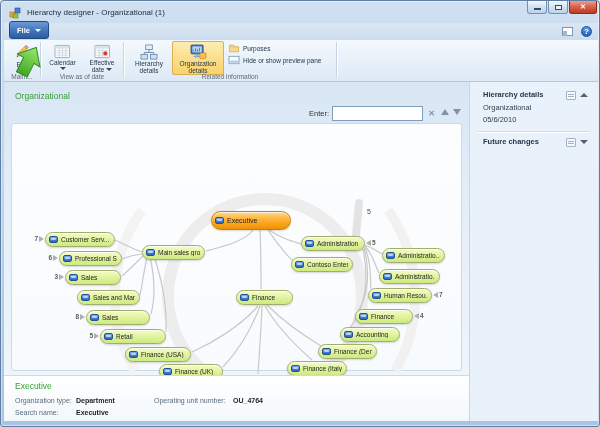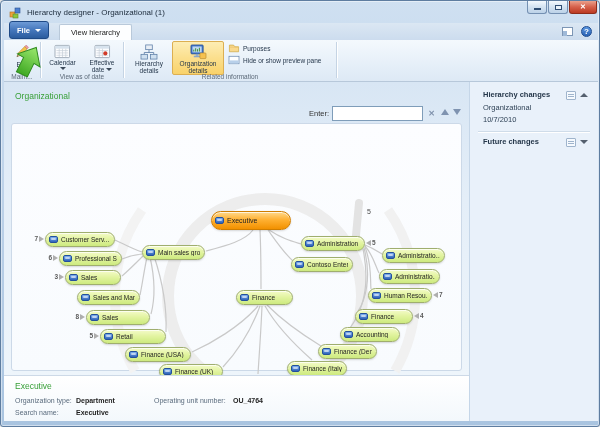--- a/index.html
+++ b/index.html
@@ -108,21 +108,20 @@
         </span>
       <span class="wbtn close">✕</span>
     </div>
   </div>
 
   <div class="tabrow">
     <div class="file-btn">
       <span>File</span>
       <i class="caret"></i>
     </div>
-    <div class="tab">View hierarchy</div>
     <div class="tabrow-right">
       <span class="pane-ic"></span>
       <span class="help-ic">?</span>
     </div>
   </div>
 
   <div class="ribbon">
     <div class="rgroup" style="width:36px;">
       <div class="rbtn" style="left:3px;width:30px;">
         <svg width="18" height="17" viewBox="0 0 20 20">
@@ -392,24 +391,24 @@
     <div class="pv-title">Executive</div>
     <span class="pv-label" style="left:11px;top:21px;">Organization type:</span>
     <span class="pv-value" style="left:72px;top:21px;">Department</span>
     <span class="pv-label" style="left:150px;top:21px;">Operating unit number:</span>
     <span class="pv-value" style="left:229px;top:21px;">OU_4764</span>
     <span class="pv-label" style="left:11px;top:33px;">Search name:</span>
     <span class="pv-value" style="left:72px;top:33px;">Executive</span>
   </div>
 
   <div class="sidebar">
-    <div class="sb-title" style="top:8px;">Hierarchy changes</div>
+    <div class="sb-title" style="top:8px;">Hierarchy details</div>
     <span class="sb-icon" style="top:9px;"></span>
     <i class="chev up" style="top:11px;"></i>
     <div class="sb-line" style="top:21px;">Organizational</div>
-    <div class="sb-line" style="top:33px;">10/7/2010</div>
+    <div class="sb-line" style="top:33px;">05/6/2010</div>
     <div class="sb-div" style="top:49px;"></div>
     <div class="sb-title" style="top:55px;">Future changes</div>
     <span class="sb-icon" style="top:56px;"></span>
     <i class="chev down" style="top:58px;"></i>
   </div>
 
 </div>
 
 </body></html>

